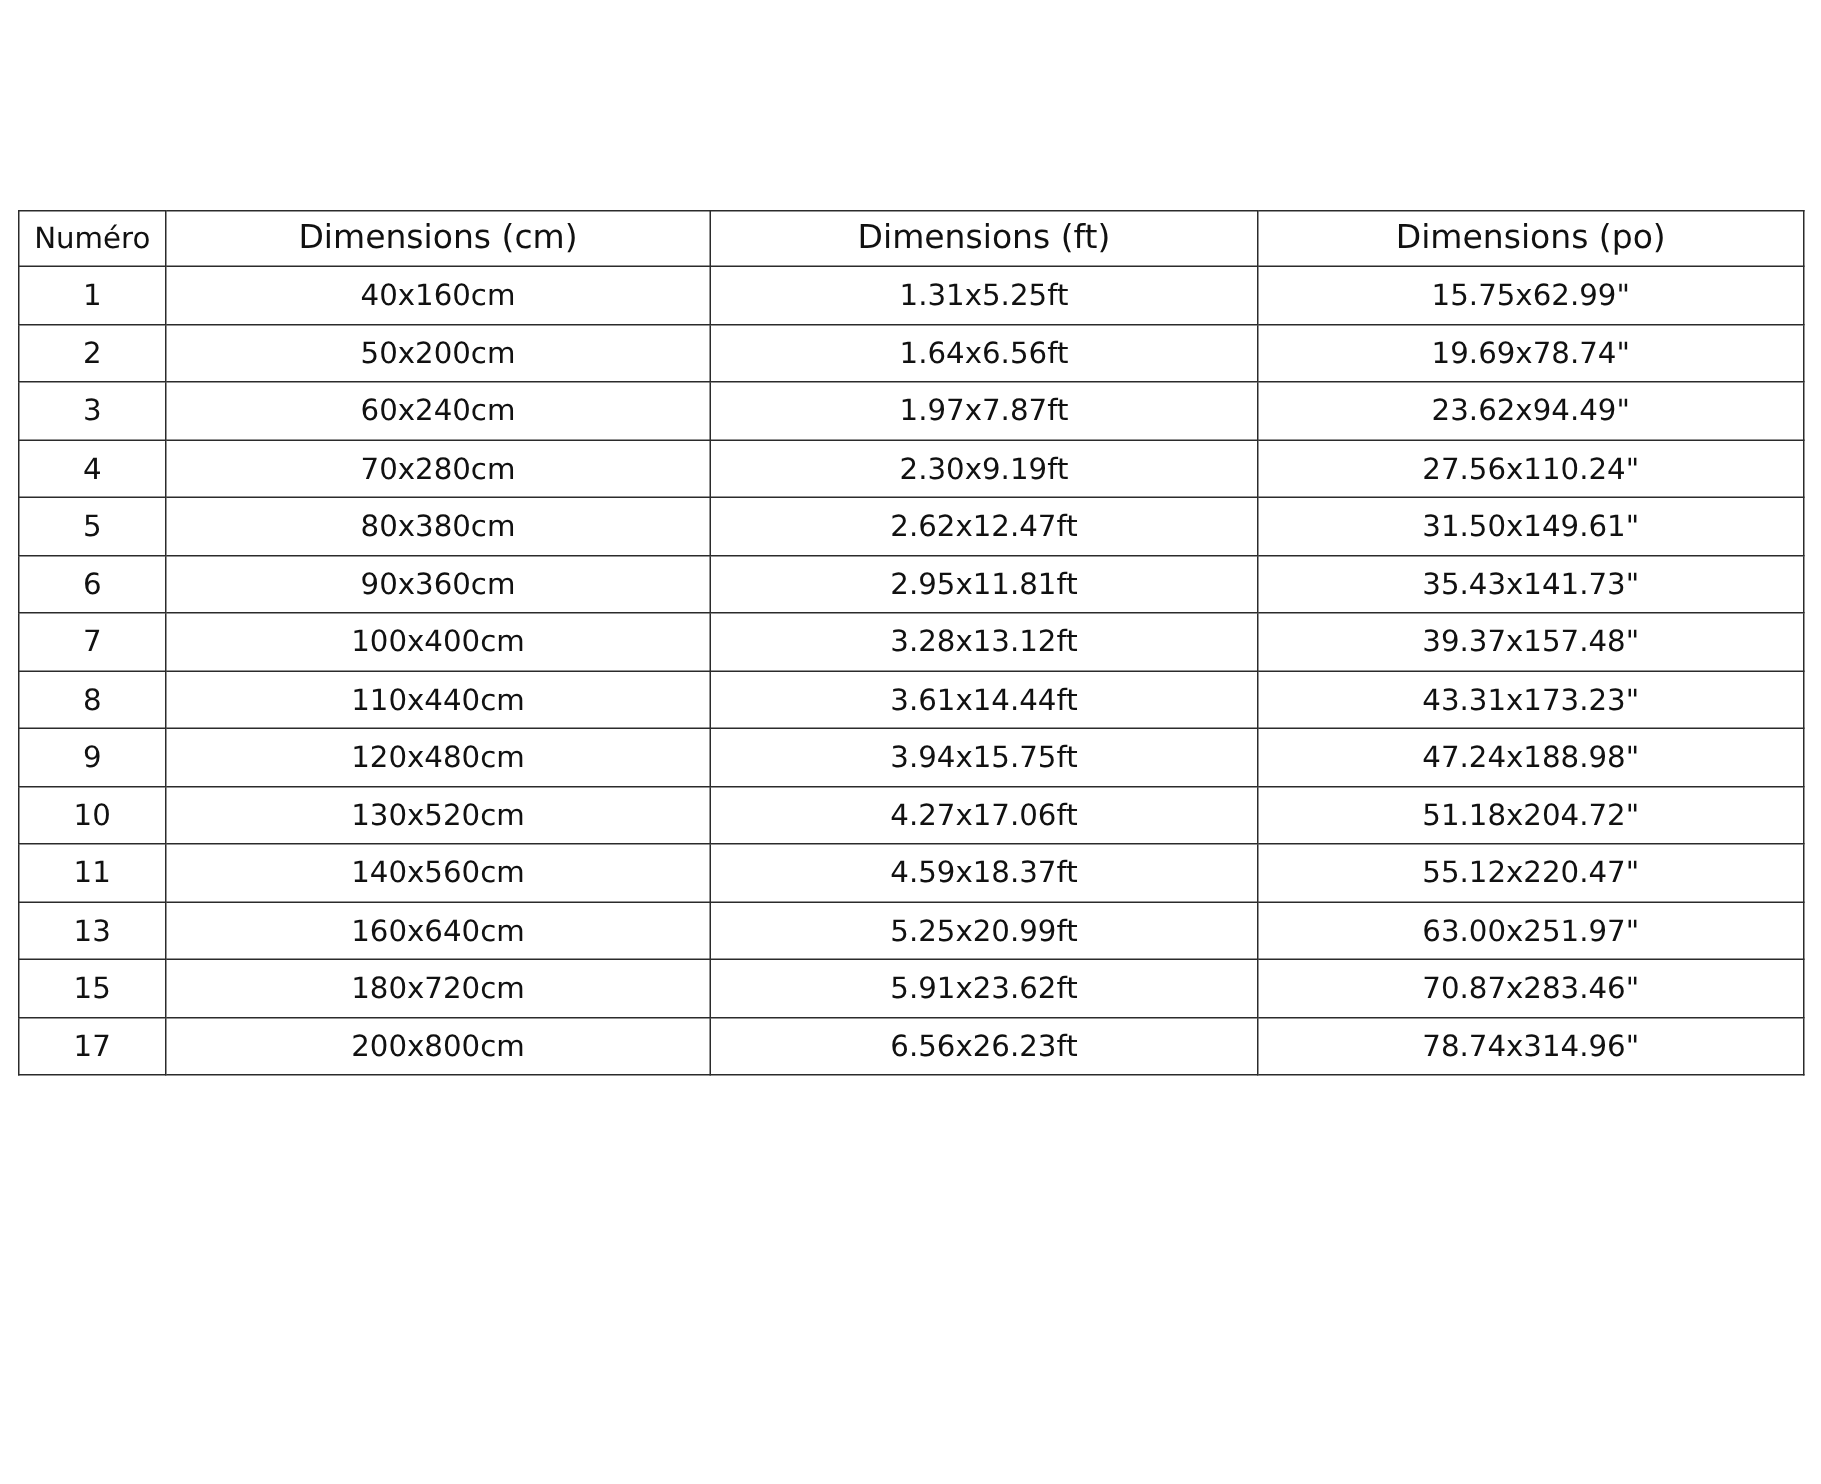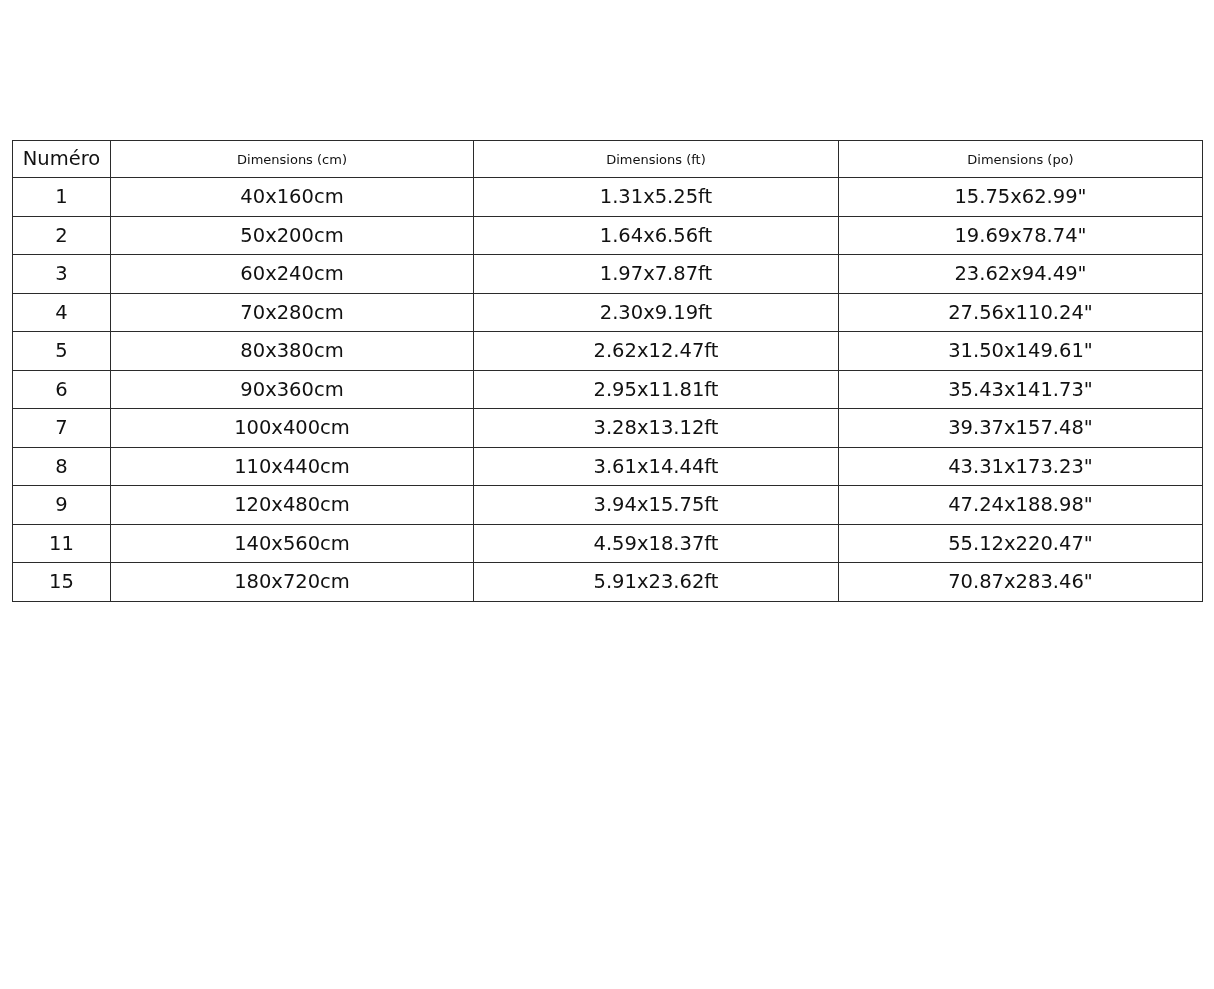--- a/index.html
+++ b/index.html
@@ -38,21 +38,21 @@
     font-size: 19.5px;
     line-height: 1.0;
     padding: 0;
     height: 37.5px;
     vertical-align: middle;
     color: #111111;
     background: #ffffff;
   }
   table.dims thead th {
     height: 36px;
-    font-size: 13px;
+    font-size: 22px;
   }
   table.dims tr td:first-child,
   table.dims tr th:first-child {
     font-size: 19.5px;
   }
   
   table.dims {
     border: 1px solid #2b2b2b;
   }
 </style>
@@ -124,26 +124,44 @@
           <td>3.61x14.44ft</td>
           <td>43.31x173.23"</td>
         </tr>
         <tr>
           <td>9</td>
           <td>120x480cm</td>
           <td>3.94x15.75ft</td>
           <td>47.24x188.98"</td>
         </tr>
         <tr>
+          <td>10</td>
+          <td>130x520cm</td>
+          <td>4.27x17.06ft</td>
+          <td>51.18x204.72"</td>
+        </tr>
+        <tr>
           <td>11</td>
           <td>140x560cm</td>
           <td>4.59x18.37ft</td>
           <td>55.12x220.47"</td>
+        </tr>
+        <tr>
+          <td>13</td>
+          <td>160x640cm</td>
+          <td>5.25x20.99ft</td>
+          <td>63.00x251.97"</td>
         </tr>
         <tr>
           <td>15</td>
           <td>180x720cm</td>
           <td>5.91x23.62ft</td>
           <td>70.87x283.46"</td>
         </tr>
+        <tr>
+          <td>17</td>
+          <td>200x800cm</td>
+          <td>6.56x26.23ft</td>
+          <td>78.74x314.96"</td>
+        </tr>
       </tbody>
   </table>
 </div>
 
 </body></html>

